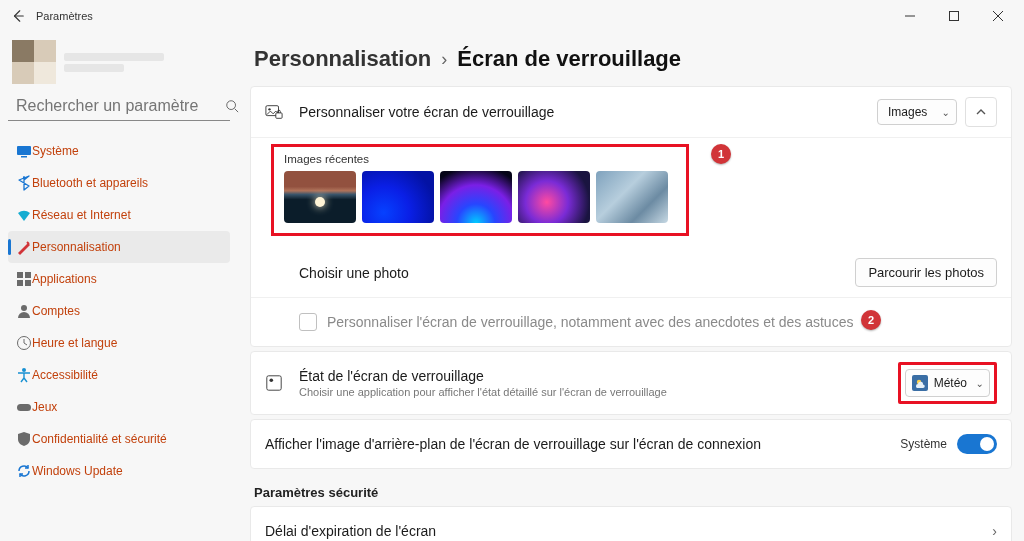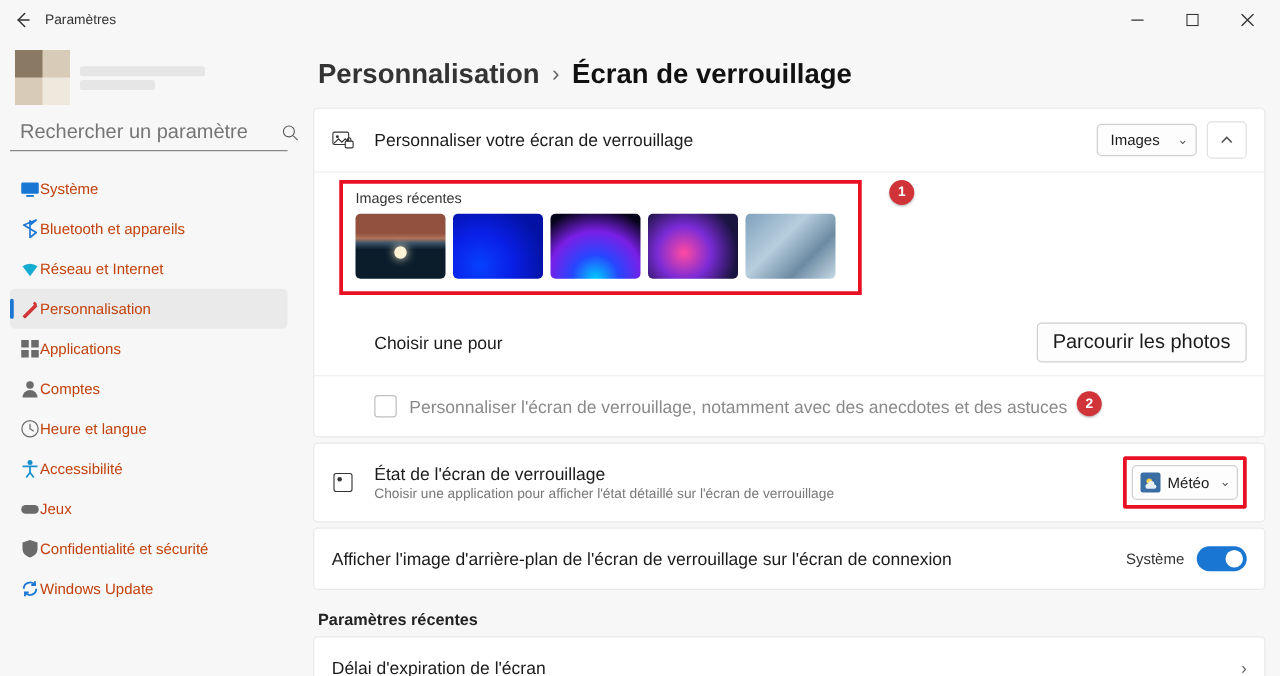--- a/index.html
+++ b/index.html
@@ -137,21 +137,21 @@
   }
   .thumb.t1 { background: linear-gradient(to top, #0b1d2a 45%, #3a556b 55%, #b0735a 62%, #92513f 70%); }
   .thumb.t1::after { content:""; position:absolute; width:10px; height:10px; border-radius:50%; background:#fff4d6; box-shadow:0 0 8px #fff4d6; top:26px; left:31px; }
   .thumb.t2 { background: radial-gradient(circle at 30% 80%, #0641ff, #0a1fe6 40%, #0312a4 80%); }
   .thumb.t3 { background: radial-gradient(circle at 50% 100%, #0cf 0%, #2746ff 30%, #7a1fe6 60%, #050418 90%); }
   .thumb.t4 { background: radial-gradient(circle at 40% 60%, #ff4aa1, #7a2bd6 40%, #1a1440 80%); }
   .thumb.t5 { background: linear-gradient(135deg, #7fa2bd 0%, #b7cedd 40%, #6c8ba3 70%, #c7d9e4 100%); }
 
   .btn {
     border:1px solid #d0d0d0; border-radius:4px; background:#fdfdfd;
-    padding: 6px 12px; font-size:16px;
+    padding: 6px 12px; font-size:13px;
   }
 
   .chk {
     width:18px; height:18px; border:1px solid #c0c0c0; border-radius:3px; margin-right:10px;
   }
   .muted-row { color:#8a8a8a; }
   .muted-row .row-title { color:#8a8a8a; }
 
   .badge {
     width:20px; height:20px; border-radius:50%; background:#d13438; color:#fff;
@@ -387,21 +387,21 @@
               <div class="thumb t3"></div>
               <div class="thumb t4"></div>
               <div class="thumb t5"></div>
             </div>
           </div>
           <div class="badge" style="top:0px; left:460px;">1</div>
         </div>
 
         <div class="card-row">
           <span style="width:20px;margin-right:14px;"></span>
-          <span class="row-title">Choisir une pour</span>
+          <span class="row-title">Choisir une photo</span>
           <div class="spacer"></div>
           <div class="btn">Parcourir les photos</div>
         </div>
 
         <div class="card-row muted-row" style="position:relative;">
           <span style="width:20px;margin-right:14px;"></span>
           <span class="chk"></span>
           <span class="row-title">Personnaliser l'écran de verrouillage, notamment avec des anecdotes et des astuces</span>
           <div class="spacer"></div>
           <div class="badge" style="top:12px; right:130px;">2</div>
@@ -438,21 +438,21 @@
 
       <div class="card">
         <div class="card-row">
           <span class="row-title">Afficher l'image d'arrière-plan de l'écran de verrouillage sur l'écran de connexion</span>
           <div class="spacer"></div>
           <span class="toggle-label">Système</span>
           <div class="toggle"></div>
         </div>
       </div>
 
-      <div class="section-heading">Paramètres récentes</div>
+      <div class="section-heading">Paramètres sécurité</div>
 
       <div class="card">
         <div class="card-row">
           <span class="row-title">Délai d'expiration de l'écran</span>
           <div class="spacer"></div>
           <span class="chevron-right">›</span>
         </div>
       </div>
 
     </div>

